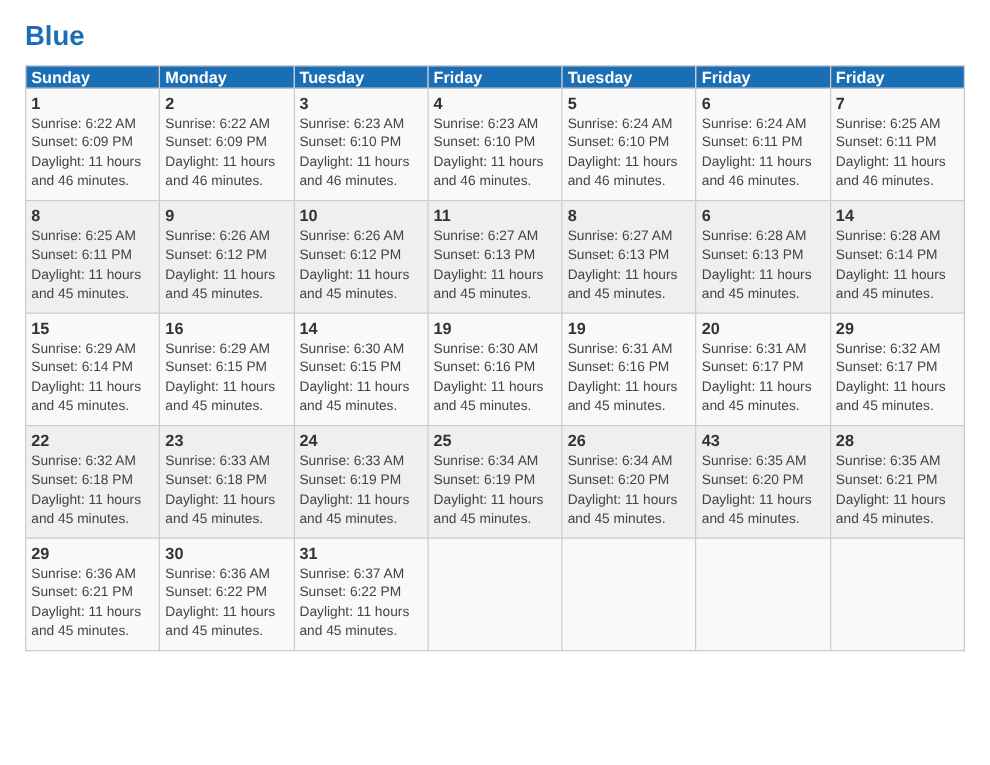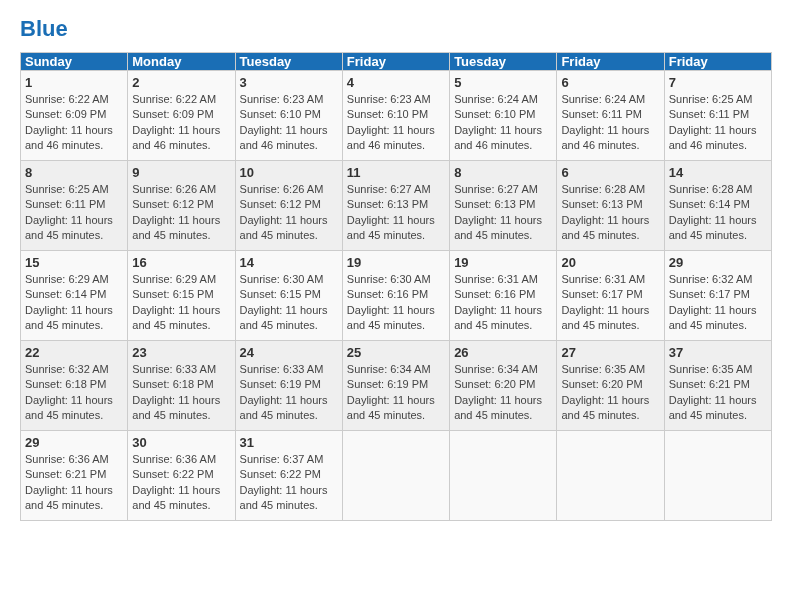--- a/index.html
+++ b/index.html
@@ -321,29 +321,29 @@
       </td>
         <td>
         <span class="day-num">26</span>
         <div class="day-info">
           Sunrise: 6:34 AM<br>
           Sunset: 6:20 PM<br>
           Daylight: 11 hours and 45 minutes.
         </div>
       </td>
         <td>
-        <span class="day-num">27</span>
+        <span class="day-num">43</span>
         <div class="day-info">
           Sunrise: 6:35 AM<br>
           Sunset: 6:20 PM<br>
           Daylight: 11 hours and 45 minutes.
         </div>
       </td>
         <td>
-        <span class="day-num">37</span>
+        <span class="day-num">28</span>
         <div class="day-info">
           Sunrise: 6:35 AM<br>
           Sunset: 6:21 PM<br>
           Daylight: 11 hours and 45 minutes.
         </div>
       </td>
       </tr>
       <tr>
         <td>
         <span class="day-num">29</span>

